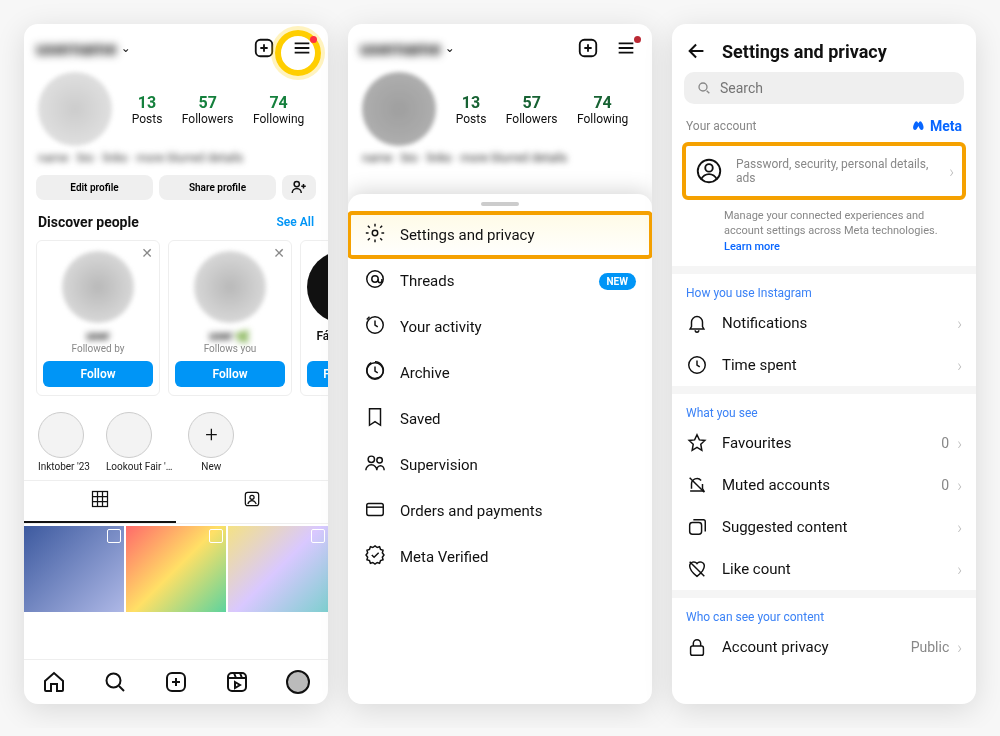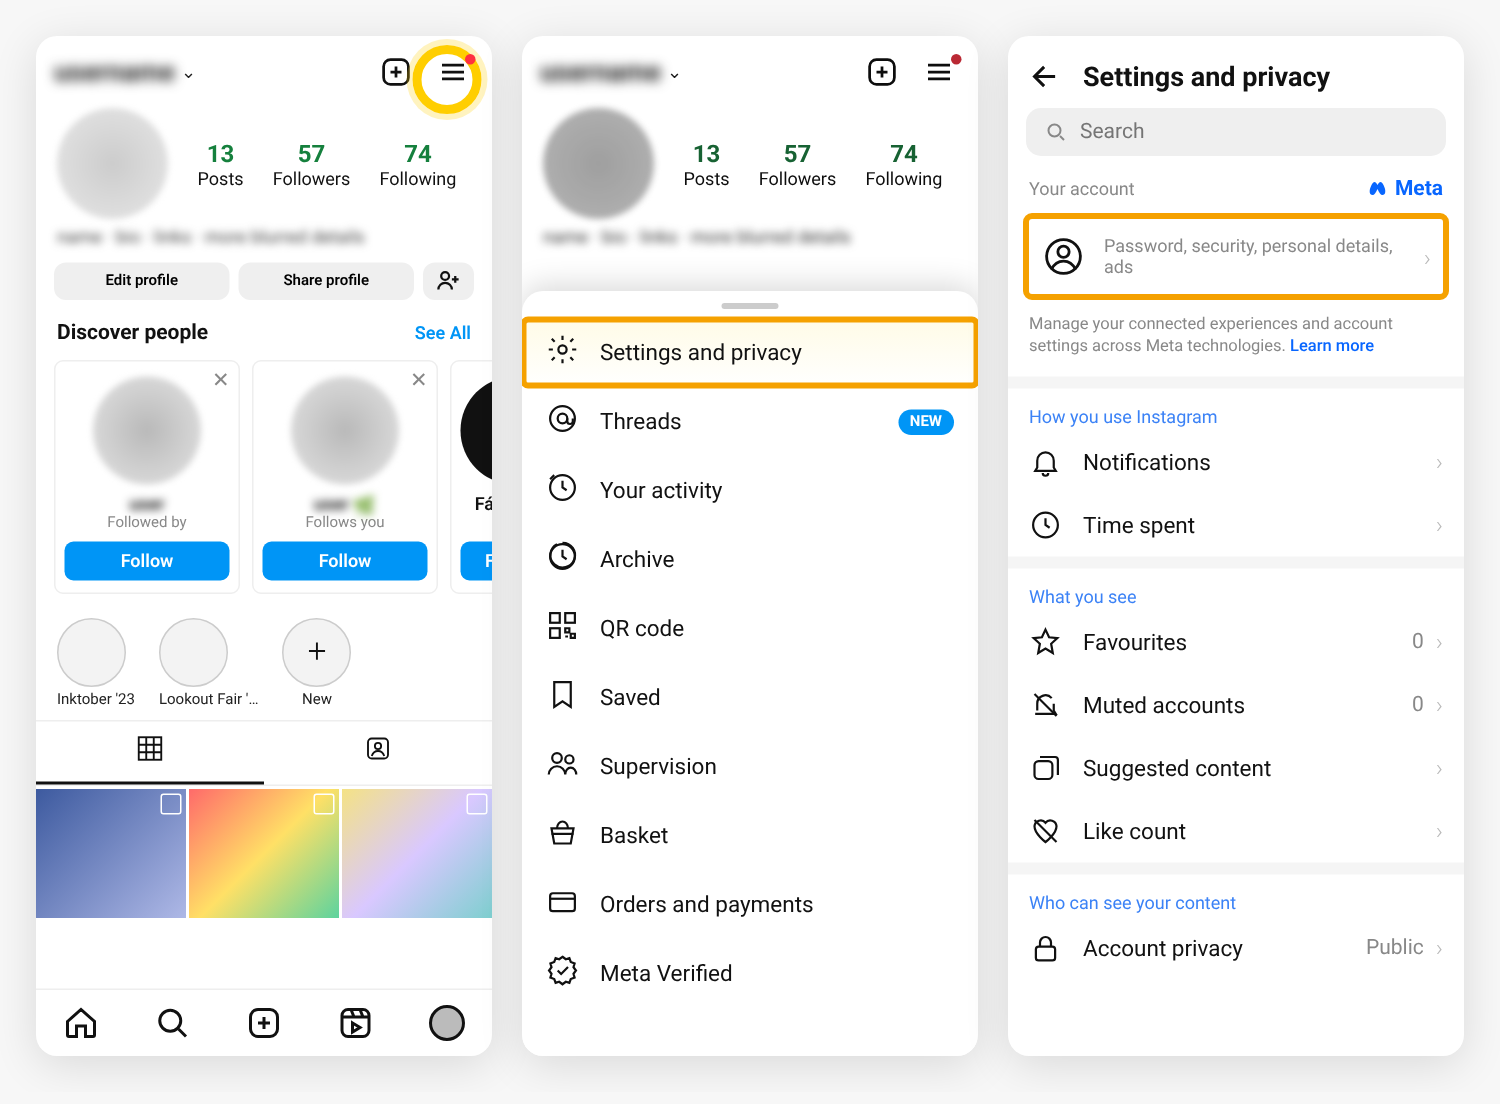--- a/index.html
+++ b/index.html
@@ -69,21 +69,21 @@
   .sect-lbl { font-size:12px; color:#888;}
   .meta-logo { color:#0866ff; font-weight:700; font-size:14px; display:flex; align-items:center; gap:3px;}
   .meta-logo svg{width:16px; height:16px; fill:#0866ff;}
   .card { margin:0 10px; border:4px solid #f5a100; border-radius:6px; padding:10px 8px; display:flex; align-items:center; gap:12px; background:#fff;}
   .card-ic { width:30px; height:30px;}
   .card-ic svg{width:100%; height:100%; stroke:#111; stroke-width:1.5; fill:none;}
   .card-txt { flex:1;}
   .card-title { font-size:15px; font-weight:500; color:#111;}
   .card-sub { font-size:12px; color:#888;}
   .chev-r { color:#bbb; font-size:16px; font-weight:300;}
-  .help { font-size:11px; color:#888; padding:8px 14px 12px 14px; line-height:1.4;}
+  .help { font-size:11px; color:#888; padding:8px 14px 12px 14px; line-height:1.4;margin-left:38px;}
   .help a {color:#0866ff; text-decoration:none; font-weight:500;}
   .section-divider {height:8px; background:#f5f5f5; margin-bottom:2px;}
   .s3-item { display:flex; align-items:center; gap:14px; padding:10px 14px; font-size:15px; color:#111;}
   .s3-item svg {width:22px; height:22px; stroke:#111; stroke-width:1.6; fill:none;}
   .s3-right { margin-left:auto; display:flex; align-items:center; gap:8px; color:#888; font-size:14px;}
   .sect-title { font-size:12px; color:#3b82f6; padding:10px 14px 2px 14px;}
   .leaf-icon{ display:inline-block; vertical-align:middle;}
 </style>
 </head>
 <body>
@@ -292,48 +292,31 @@
           <div class="menu-item">
             <span><svg viewBox="0 0 24 24">
                 <circle cx="12" cy="12" r="9"></circle>
                 <path d="M12 7v5l3 2"></path>
                 <path d="M8 3a9 9 0 1 0 4-1"></path>
               </svg></span>
             <span>Archive</span>
           </div>
           <div class="menu-item">
             <span><svg viewBox="0 0 24 24">
-                <rect x="3" y="3" width="7" height="7"></rect>
-                <rect x="14" y="3" width="7" height="7"></rect>
-                <rect x="3" y="14" width="7" height="7"></rect>
-                <path d="M14 14h3v3h-3zM18 18h3v3h-3zM14 20h2"></path>
-              </svg></span>
-            <span>QR code</span>
-          </div>
-          <div class="menu-item">
-            <span><svg viewBox="0 0 24 24">
                 <path d="M6 3h12v18l-6-4-6 4z"></path>
               </svg></span>
             <span>Saved</span>
           </div>
           <div class="menu-item">
             <span><svg viewBox="0 0 24 24">
                 <circle cx="8" cy="8" r="3.5"></circle>
                 <circle cx="17" cy="9" r="3"></circle>
                 <path d="M2 20c0-3.3 2.7-6 6-6s6 2.7 6 6M14 20c0-2.8 1.8-5 4-5s4 2.2 4 5"></path>
               </svg></span>
             <span>Supervision</span>
-          </div>
-          <div class="menu-item">
-            <span><svg viewBox="0 0 24 24">
-                <path d="M4 9h16l-2 11H6z"></path>
-                <path d="M8 9c0-3 2-5 4-5s4 2 4 5"></path>
-                <path d="M4 13h16"></path>
-              </svg></span>
-            <span>Basket</span>
           </div>
           <div class="menu-item">
             <span><svg viewBox="0 0 24 24">
                 <rect x="3" y="6" width="18" height="13" rx="2"></rect>
                 <path d="M3 10h18"></path>
               </svg></span>
             <span>Orders and payments</span>
           </div>
           <div class="menu-item">
             <span><svg viewBox="0 0 24 24">

